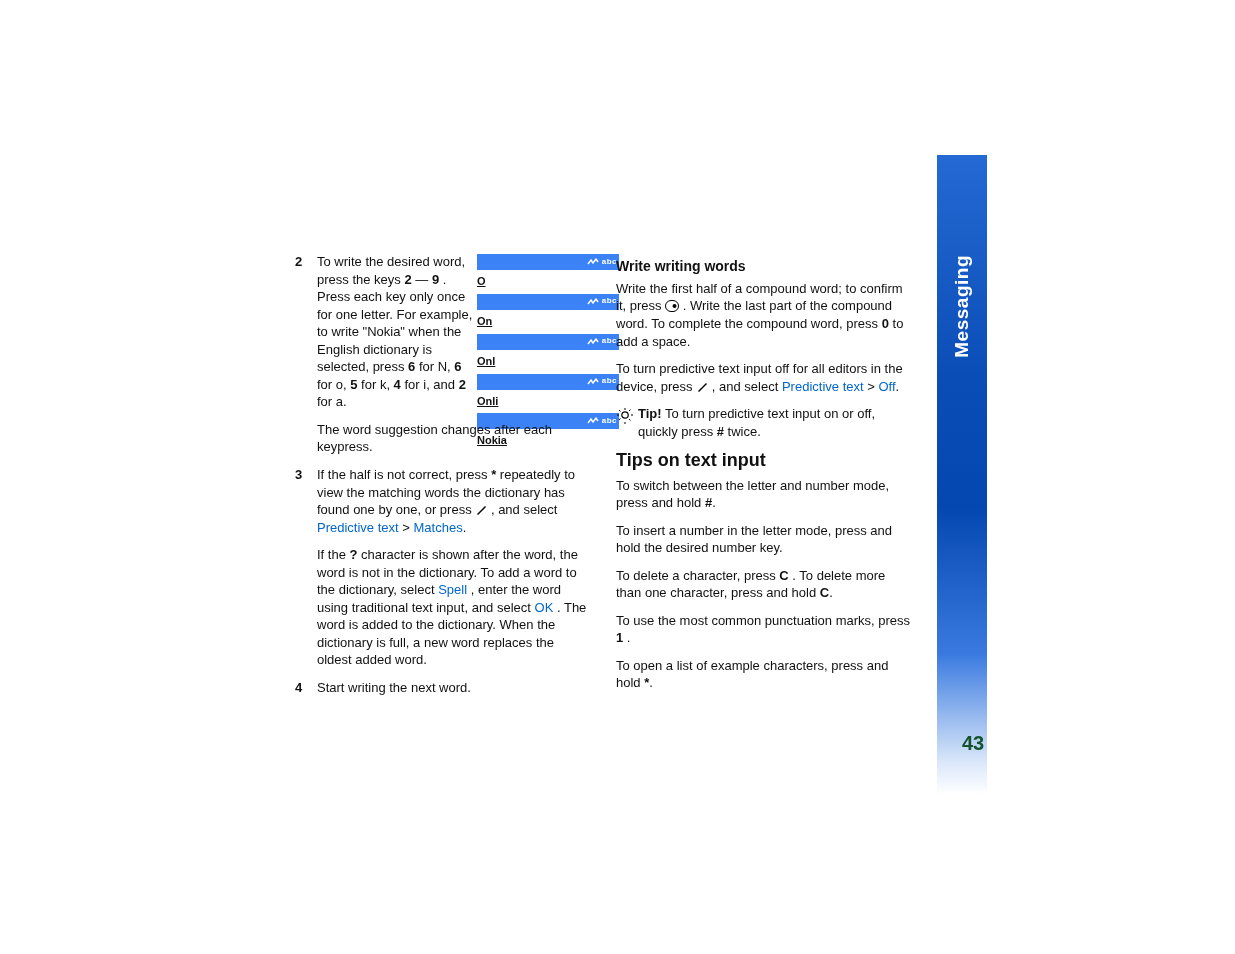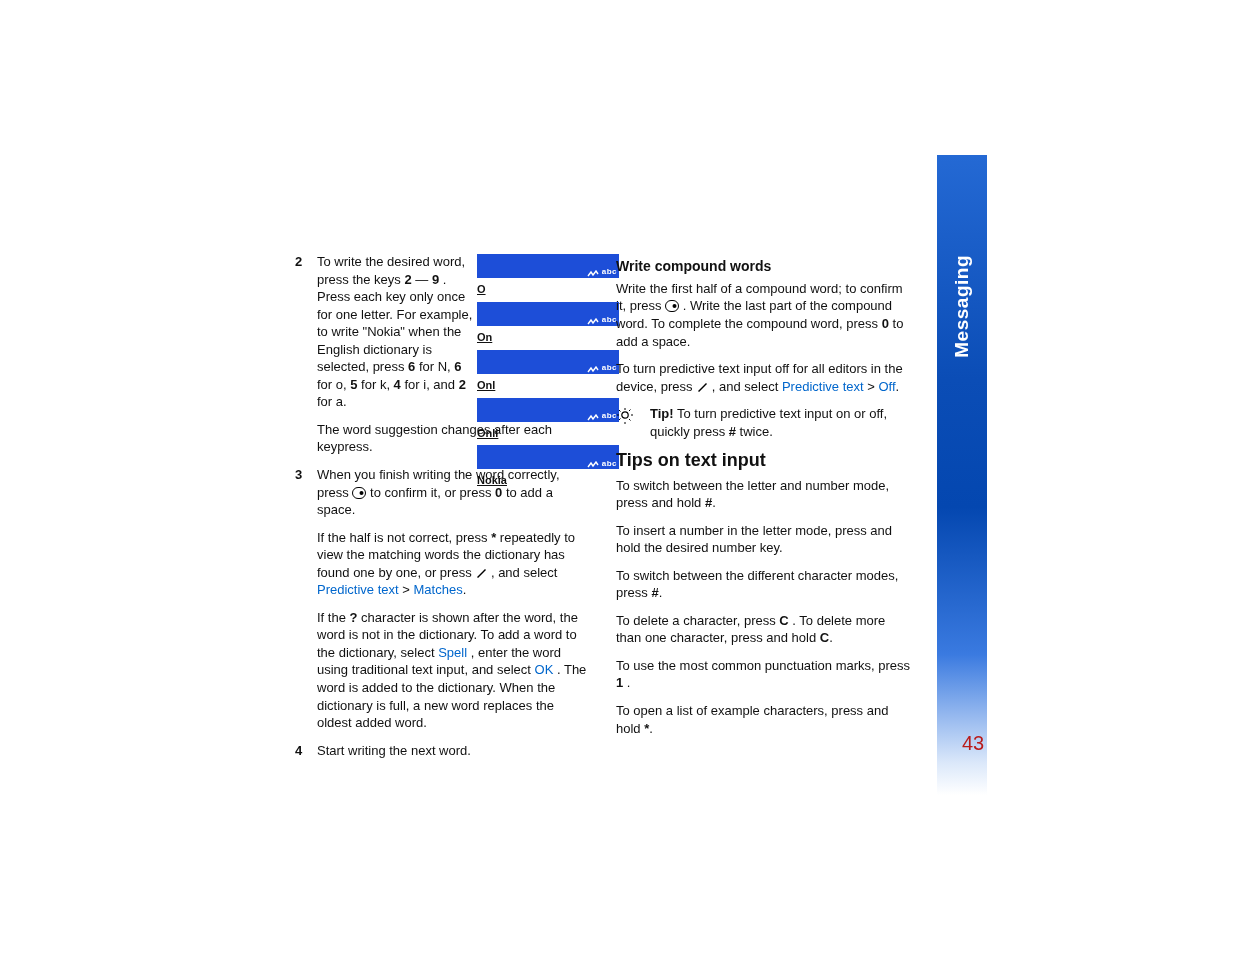--- a/index.html
+++ b/index.html
@@ -17,32 +17,32 @@
   .ol>li>.num{position:absolute;left:0;top:0;font-weight:700}
   .p{margin:0 0 10px}
   .bold{font-weight:700}
   .link{color:var(--link-blue);font-weight:400}
   .k{font-weight:700;font-family:"Segoe UI",Arial,sans-serif}
   .k-icon{display:inline-block;vertical-align:-2px}
   h3{font-size:14px;font-weight:800;margin:4px 0 4px}
   h2{font-size:18px;font-weight:800;margin:4px 0 4px}
   
   .fig{position:absolute;left:477px;top:254px;width:142px}
-  .bar{height:24px;background:#1d4ed8;margin-bottom:2px;display:flex;align-items:flex-end;justify-content:flex-end;padding-right:2px}
+  .bar{height:16px;background:#3b82f6;margin-bottom:2px;display:flex;align-items:center;justify-content:flex-end;padding-right:2px}
   .bar .abc{color:#fff;font-size:8px;font-weight:700;letter-spacing:.5px}
   .bar .sig{display:inline-block;margin-right:3px}
   .word{font-size:11px;font-weight:900;text-decoration:underline;margin:2px 0 5px;display:inline-block;font-family:Arial,sans-serif}
   
   .sidebar{position:absolute;right:248px;top:155px;width:50px;height:640px;
     background:linear-gradient(to bottom,#2469d4 0%,#0b4db6 35%,#0447b0 55%,#3a7ae0 78%,#dbe8fa 95%,#fff 100%);
     display:flex;flex-direction:column;align-items:center;justify-content:flex-start}
   .side-title{color:#fff;font-weight:800;font-size:19px;writing-mode:vertical-rl;transform:rotate(180deg);margin-top:100px;letter-spacing:.5px}
-  .pnum{position:absolute;right:248px;top:730px;width:28px;text-align:center;color:#b91c1c;font-weight:400;font-size:20px}
-  
-  .tip{display:flex;gap:12px;align-items:flex-start;margin:2px 0 8px}
+  .pnum{position:absolute;right:248px;top:730px;width:28px;text-align:center;color:#14532d;font-weight:700;font-size:20px}
+  
+  .tip{display:flex;align-items:flex-start;margin:2px 0 8px}
   .tip .bulb{flex:0 0 22px;padding-top:2px}
   .tip .txt{flex:1}
   
   .step2-text{width:158px}
   svg{display:block}
 </style>
 </head>
 <body>
 
 <div class="page">
@@ -114,32 +114,20 @@
             <span class="k">6</span><span> for o, </span>
             <span class="k">5</span><span> for k, </span>
             <span class="k">4</span><span> for i, and </span>
             <span class="k">2</span><span> for a.</span>
           </div>
           <p class="p" style="margin-top:10px">The word suggestion changes after each keypress.</p>
         </li>
 
         <li>
           <span class="num bold">3</span>
-          <p class="p">
-            <span>When you finish writing the word correctly, press </span>
-            <span class="k-icon">
-              <svg width="14" height="12" viewBox="0 0 14 12">
-                  <rect x="0.5" y="0.5" width="13" height="11" rx="5.5" fill="none" stroke="#000"></rect>
-                  <circle cx="9.5" cy="6" r="2" fill="#000"></circle>
-                </svg>
-            </span>
-            <span> to confirm it, or press </span>
-            <span class="k">0</span>
-            <span> to add a space.</span>
-          </p>
           <p class="p">
             <span>If the half is not correct, press </span>
             <span class="k">*</span>
             <span> repeatedly to view the matching words the dictionary has found one by one, or press </span>
             <span class="k-icon">
               <svg width="12" height="12" viewBox="0 0 12 12">
                   <path d="M2 10 L9 3 L10 4 L3 11 Z M9 3 L10 2 L11 3 L10 4 Z" fill="#000"></path>
                 </svg>
             </span>
             <span>, and select </span>
@@ -159,21 +147,21 @@
         </li>
 
         <li>
           <span class="num bold">4</span>
           <span>Start writing the next word.</span>
         </li>
       </ul>
     </div>
 
     <div class="col">
-      <h3>Write compound words</h3>
+      <h3>Write writing words</h3>
       <p class="p">
         <span>Write the first half of a compound word; to confirm it, press </span>
         <span class="k-icon">
           <svg width="14" height="12" viewBox="0 0 14 12">
               <rect x="0.5" y="0.5" width="13" height="11" rx="5.5" fill="none" stroke="#000"></rect>
               <circle cx="9.5" cy="6" r="2" fill="#000"></circle>
             </svg>
         </span>
         <span>. Write the last part of the compound word. To complete the compound word, press </span>
         <span class="k">0</span>
@@ -208,24 +196,20 @@
         </div>
       </div>
 
       <h2>Tips on text input</h2>
       <p class="p">
         <span>To switch between the letter and number mode, press and hold </span>
         <span class="k">#</span><span>.</span>
       </p>
       <p class="p">To insert a number in the letter mode, press and hold the desired number key.</p>
       <p class="p">
-        <span>To switch between the different character modes, press </span>
-        <span class="k">#</span><span>.</span>
-      </p>
-      <p class="p">
         <span>To delete a character, press </span>
         <span class="k">C</span>
         <span>. To delete more than one character, press and hold </span>
         <span class="k">C</span><span>.</span>
       </p>
       <p class="p">
         <span>To use the most common punctuation marks, press </span>
         <span class="k">1</span>
         <span> .</span>
       </p>

